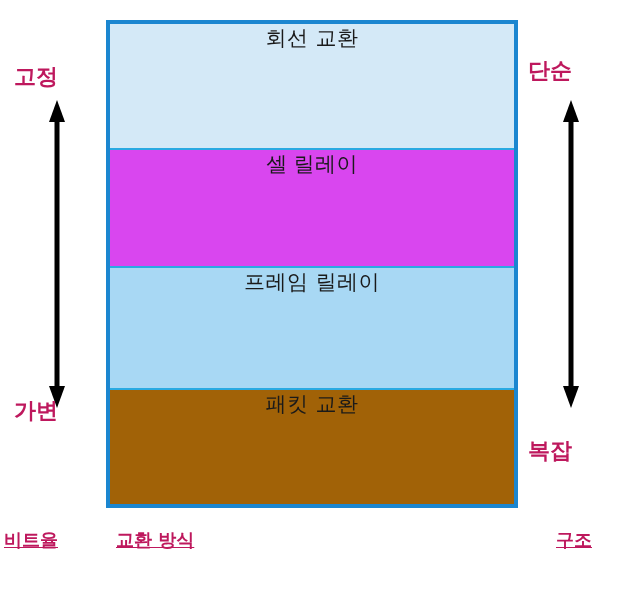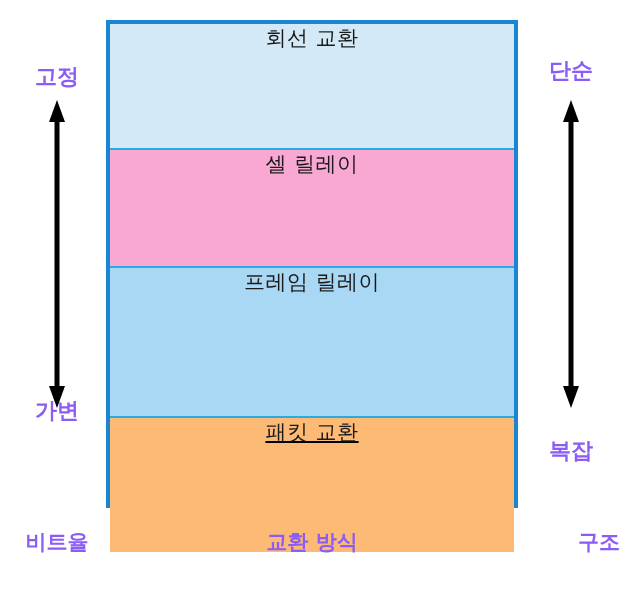--- a/index.html
+++ b/index.html
@@ -50,35 +50,34 @@
     position: absolute;
     width: 26px;
   }
   .axis-arrow svg { display: block; }
 
   
   .caption {
     position: absolute;
     font-size: 22px;
     font-weight: bold;
-    color: #8b5cf6;
+    color: #be185d;
     white-space: nowrap;
-    text-align: center;
   }
-  .caption.small { font-size: 21px; }
+  .caption.small { font-size: 18px; text-decoration: underline; }
 
   #left-top-label   { left: 14px;  top: 62px;  width: 86px; }
   #left-bottom-label{ left: 14px;  top: 396px; width: 86px; }
   #left-axis-label  { left: 4px;   top: 528px; width: 106px; }
 
   #right-top-label   { left: 528px; top: 56px;  width: 86px; }
   #right-bottom-label{ left: 528px; top: 436px; width: 86px; }
   #right-axis-label  { left: 556px; top: 528px; width: 86px; }
 
-  #bottom-axis-label { left: 106px; top: 528px; width: 412px; }
+  #bottom-axis-label { left: 116px; top: 528px; width: 412px; }
 
   #left-arrow  { left: 44px;  top: 100px; height: 308px; }
   #right-arrow { left: 558px; top: 100px; height: 308px; }
 </style>
 </head>
 <body>
 
 <div class="caption" id="left-top-label">고정</div>
 
 <div class="axis-arrow" id="left-arrow">
@@ -92,29 +91,29 @@
 <div class="caption" id="left-bottom-label">가변</div>
 
 <div class="caption small" id="left-axis-label">비트율</div>
 
 <div id="switching-stack">
 
   <div class="stack-band" style="height:126px;background:#d4e9f7;">
     <span class="band-label">회선 교환</span>
   </div>
 
-  <div class="stack-band" style="height:118px;background:#f9a8d4;">
+  <div class="stack-band" style="height:118px;background:#d946ef;font-family:Liberation Serif, serif;">
     <span class="band-label">셀 릴레이</span>
   </div>
 
-  <div class="stack-band" style="height:150px;background:#a8d8f4;">
+  <div class="stack-band" style="height:122px;background:#a8d8f4;">
     <span class="band-label">프레임 릴레이</span>
   </div>
 
-  <div class="stack-band" style="height:134px;background:#fdba74;text-decoration:underline;">
+  <div class="stack-band" style="height:114px;background:#a16207;">
     <span class="band-label">패킷 교환</span>
   </div>
 
 </div>
 
 <div class="caption" id="right-top-label">단순</div>
 
 <div class="axis-arrow" id="right-arrow">
   <svg width="26" height="308" viewBox="0 0 26 308" xmlns="http://www.w3.org/2000/svg">
     <polygon points="13,0 21,22 5,22" fill="#000000"></polygon>

